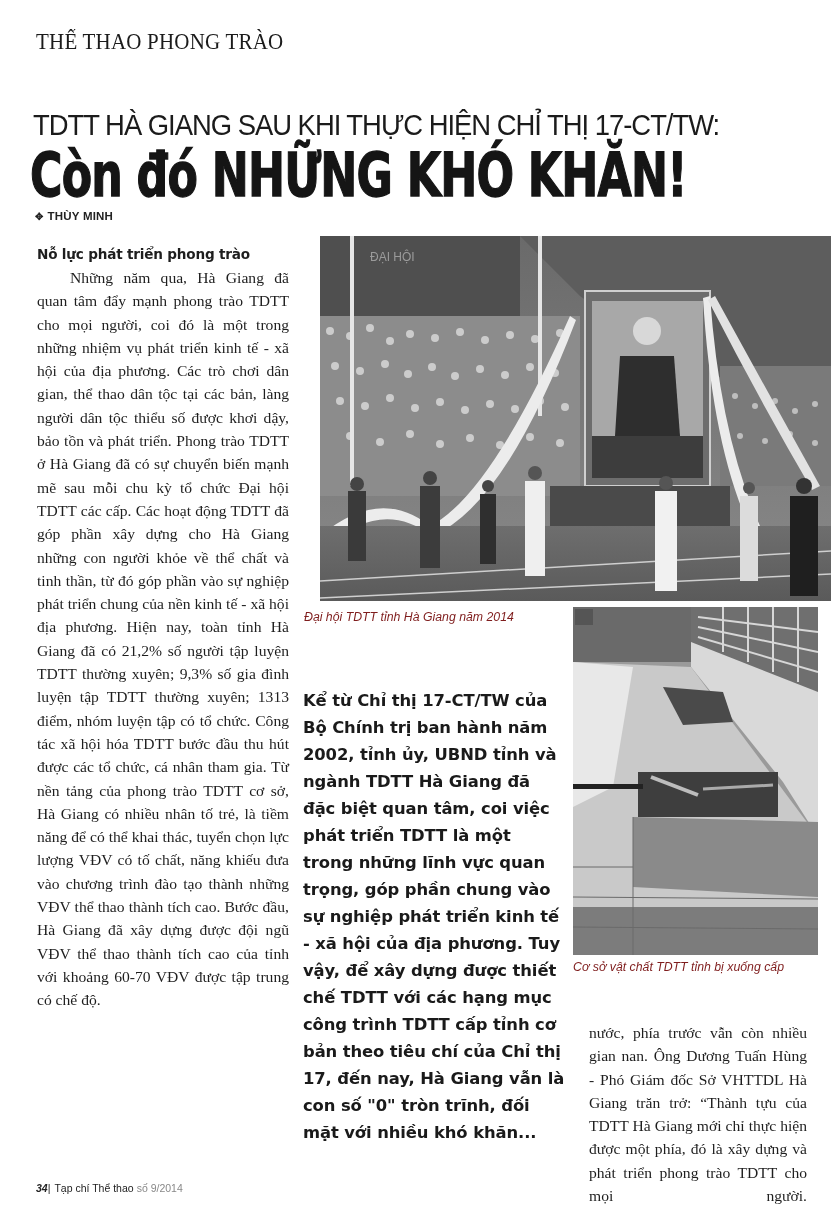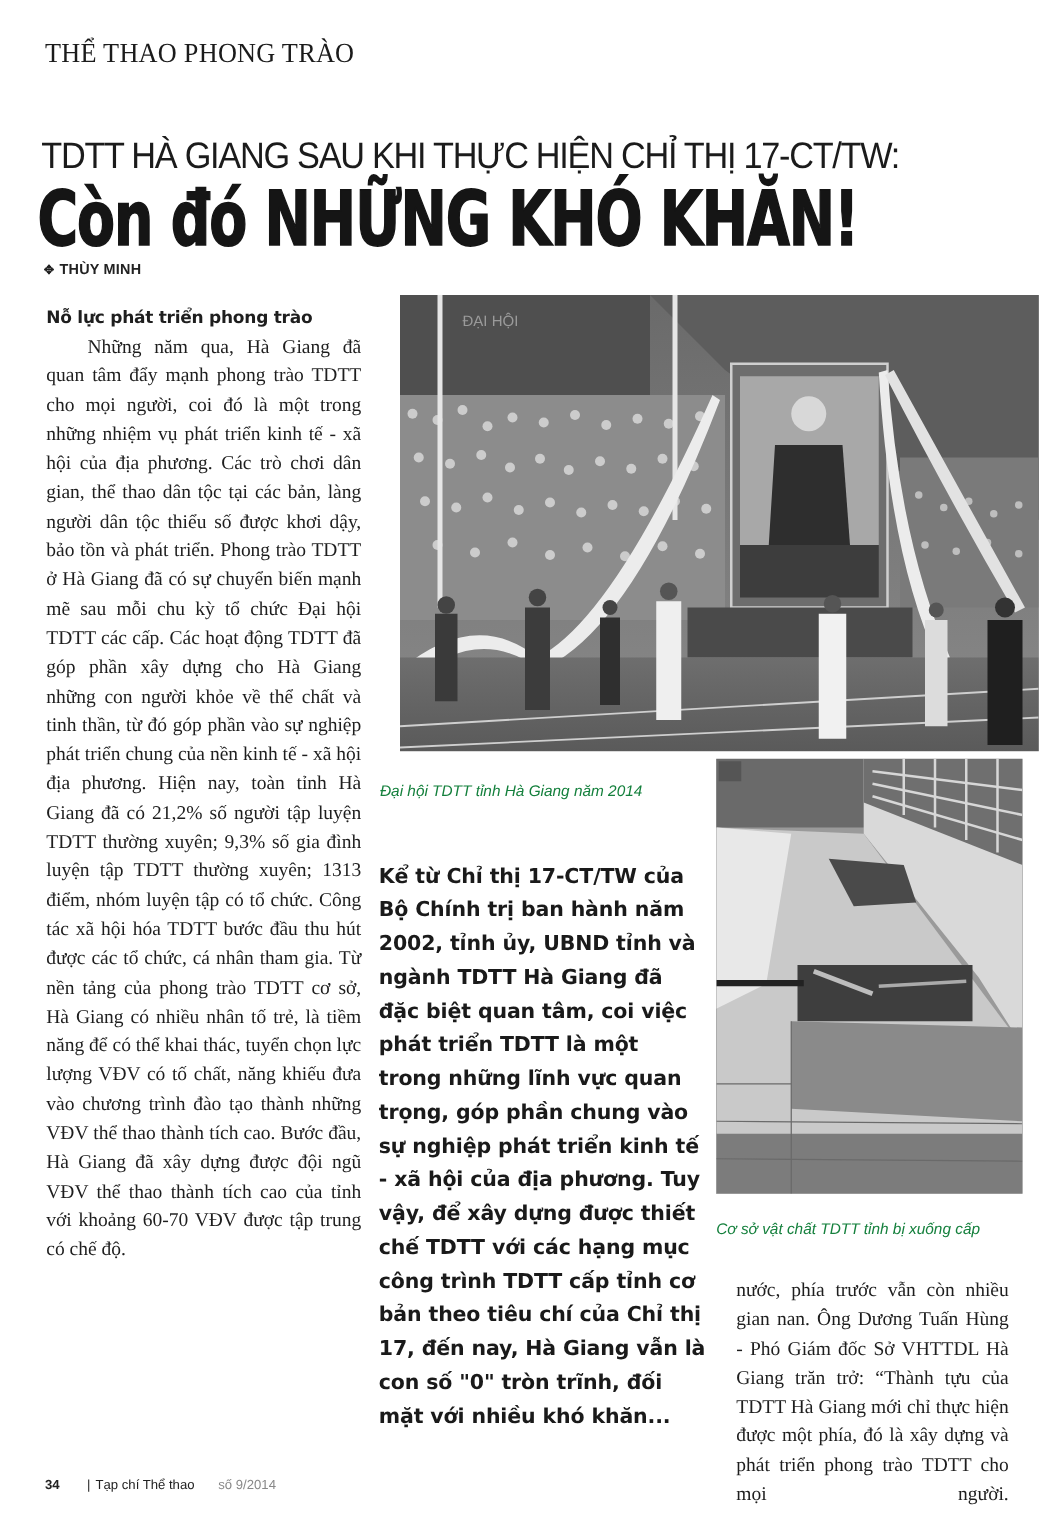--- a/index.html
+++ b/index.html
@@ -42,46 +42,45 @@
   }
   .col-left p { margin: 0; text-indent: 33px; }
 
   .photo {
     background: #777; overflow: hidden;
   }
   .photo-1 { left: 300px; top: 236px; width: 511px; height: 365px; margin-left: 20px; }
   .photo-2 { left: 573px; top: 607px; width: 245px; height: 348px; }
 
   .caption {
-    font-family: "Liberation Sans", sans-serif; font-style: italic; font-size: 12.3px; color: #15803d;
+    font-family: "Liberation Sans", sans-serif; font-style: italic; font-size: 12.3px; color: #7f1d1d;
     white-space: nowrap;
-    margin-top: 16px;
   }
   .caption-1 { left: 304px; top: 610px; }
   .caption-2 { left: 573px; top: 960px; }
 
   .pullquote {
     left: 303px; top: 687px; width: 262px;
     font-family: "DejaVu Sans", sans-serif; font-weight: 700; font-size: 16.4px; line-height: 27px;
     color: #1a1a1a; letter-spacing: -0.1px;
   }
   .col-right {
     left: 573px; top: 1005px; width: 250px;
     font-family: "Liberation Serif", serif; font-size: 15.6px; line-height: 23.3px;
     color: #1e1e1e; text-align: justify; text-align-last: justify;
   }
   .col-right p { margin: 16px; }
 
   .footer {
     left: 36px; top: 1182px;
     font-family: "Liberation Sans", sans-serif; font-size: 10.5px; color: #222; white-space: nowrap;
   }
-  .footer .page-num { font-weight: 700; margin-right: 22px; }
+  .footer .page-num { font-weight: 700; margin-right: 0; font-style: italic; }
   .footer .sep { margin-right: 4px; }
-  .footer .issue { color: #888; margin-left: 19px; }
+  .footer .issue { color: #888; margin-left: 3px; }
 </style>
 </head>
 <body>
 
 <div class="abs section-label">THỂ THAO PHONG TRÀO</div>
 
 <div class="abs headline-1">TDTT HÀ GIANG SAU KHI THỰC HIỆN CHỈ THỊ 17-CT/TW:</div>
 <div class="abs headline-2">Còn đó NHỮNG KHÓ KHĂN!</div>
 
 <div class="abs byline">

